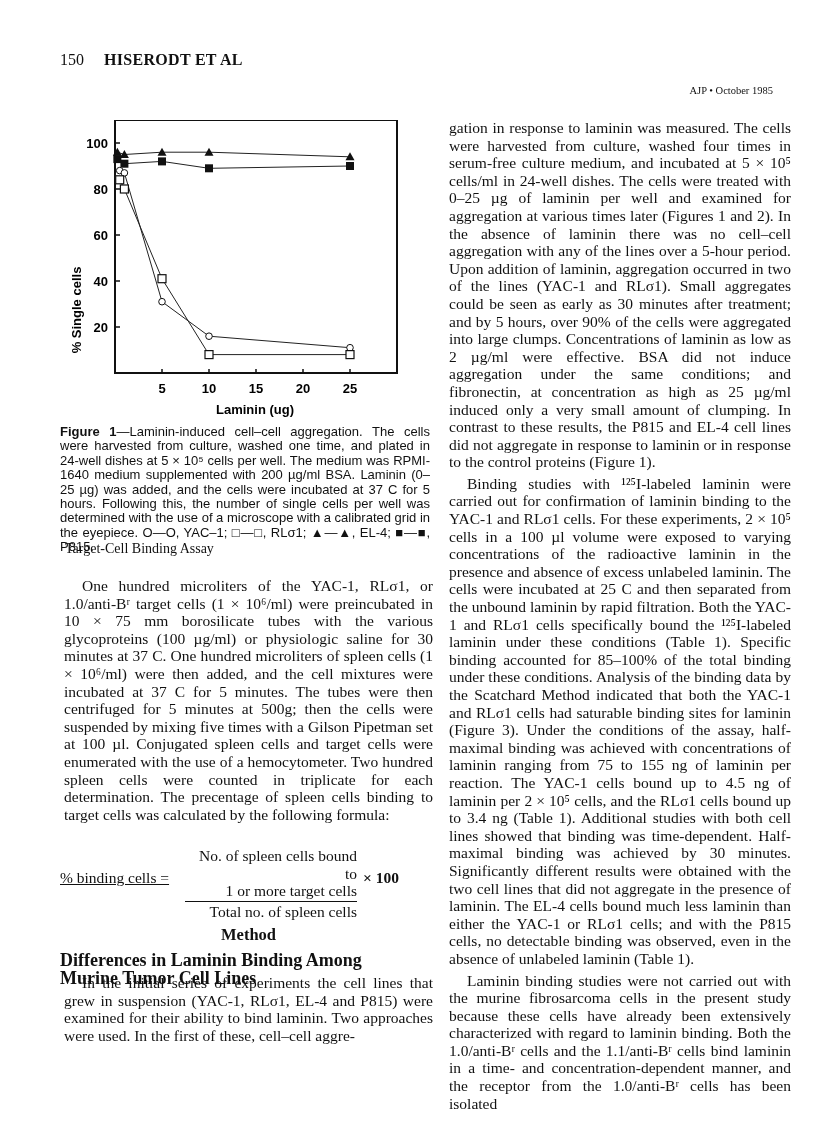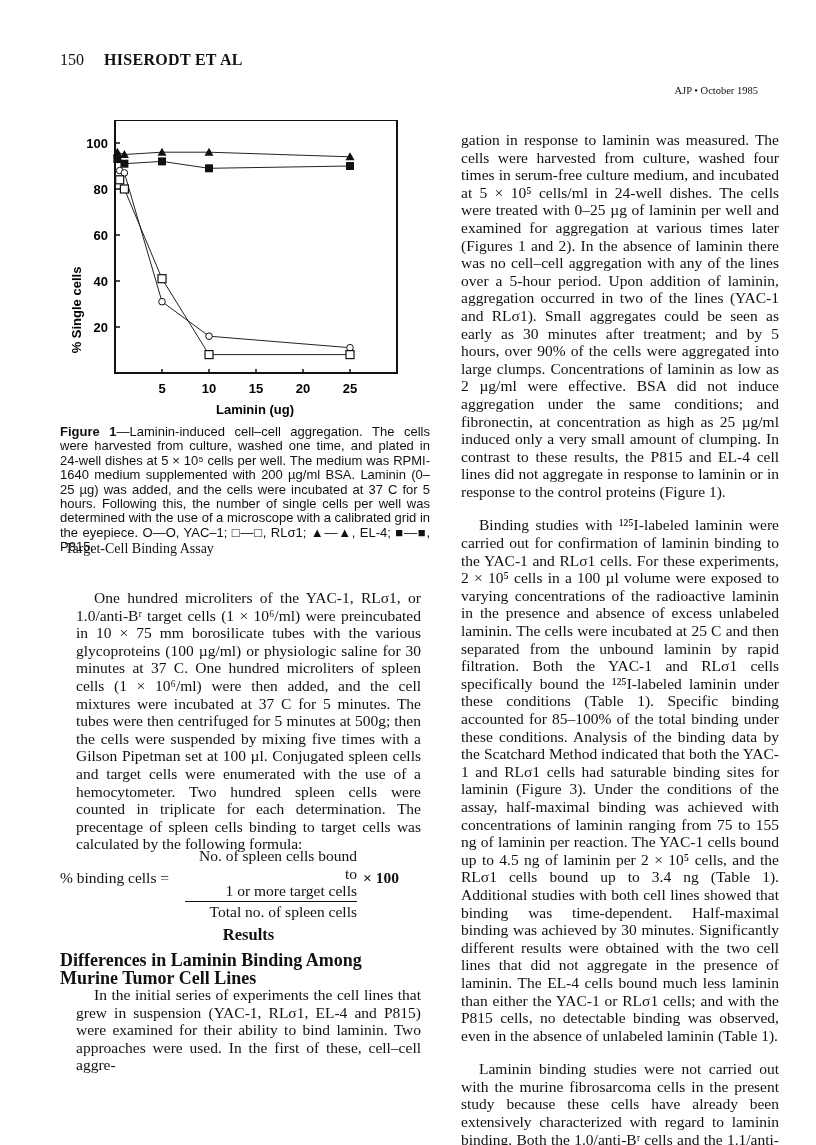--- a/index.html
+++ b/index.html
@@ -2,40 +2,40 @@
 <html><head>
 <meta charset="utf-8">
 <style>
   html, body { margin: 0; padding: 0; background: #ffffff; }
   body { width: 816px; height: 1145px; position: relative; overflow: hidden; color: #111; }
   .serif { font-family: "Liberation Serif", "DejaVu Serif", serif; }
   .sans { font-family: "Liberation Sans", "DejaVu Sans", sans-serif; }
   #header-left { position: absolute; left: 60px; top: 51px; font-size: 16px; }
   #header-left .pg { margin-right: 16px; }
   #header-left .authors { font-weight: bold; letter-spacing: 0.3px; font-size: 16px; }
-  #header-right { position: absolute; right: 58px; top: 85px; font-size: 10.5px; }
+  #header-right { position: absolute; right: 43px; top: 85px; font-size: 10.5px; }
   #chart-wrap { position: absolute; left: 60px; top: 120px; width: 370px; height: 300px; }
   #caption { position: absolute; left: 60px; top: 425px; width: 370px; font-size: 13px; line-height: 14.4px; text-align: justify; }
   #caption b { font-weight: bold; }
   .col { position: absolute; font-size: 15.5px; line-height: 17.6px; text-align: justify; }
   #col-left-top { left: 60px; top: 573px; width: 377px; }
   #col-right { left: 445px; top: 115px; width: 350px; }
   .indent { text-indent: 18px; }
   h3.sub { font-family: "Liberation Serif", "DejaVu Serif", serif; font-size: 14px; font-weight: normal; margin: 5px; }
   #heading-target { position: absolute; left: 60px; top: 536px; }
   #formula { position: absolute; left: 60px; top: 847px; width: 380px; height: 60px; font-size: 15.5px; }
-  #formula .lhs { position: absolute; left: 0; top: 22px; }
+  #formula .lhs { position: absolute; left: 0; top: 22px; text-decoration: underline; }
   #formula .frac { position: absolute; left: 125px; top: 0; width: 172px; text-align: right; }
   #formula .frac .num1, #formula .frac .num2 { display: block; line-height: 17.6px; }
   #formula .frac .bar { display: block; border-top: 1px solid #111; margin: 1px 0 1px 0; }
   #formula .rhs { position: absolute; left: 303px; top: 22px; font-weight: bold; }
   #results-heading { position: absolute; left: 60px; top: 925px; width: 377px; text-align: center; font-size: 16.5px; font-weight: bold; }
   #diff-heading { position: absolute; left: 60px; top: 952px; width: 330px; font-size: 18px; line-height: 17.6px; font-weight: bold; }
   #col-left-bottom { left: 60px; top: 970px; width: 377px; }
-  p { margin: 16px; font-family: Liberation Serif, serif; }
+  p { margin: 4px; font-family: Liberation Serif, serif; }
 </style>
 </head>
 <body>
 
 <div id="header-left" class="serif">
   <span class="pg">150</span>
   <span class="authors">HISERODT ET AL</span>
 </div>
 <div id="header-right" class="serif">AJP • October 1985</div>
 
@@ -113,21 +113,21 @@
   <span class="lhs">% binding cells =</span>
   <span class="frac">
     <span class="num1">No. of spleen cells bound to</span>
     <span class="num2">1 or more target cells</span>
     <span class="bar"></span>
     <span class="den">Total no. of spleen cells</span>
   </span>
   <span class="rhs">× 100</span>
 </div>
 
-<div id="results-heading" class="serif">Results</div>
+<div id="results-heading" class="serif">Method</div>
 <div id="diff-heading" class="serif">Differences in Laminin Binding Among Murine Tumor Cell Lines</div>
 
 <div id="col-left-bottom" class="col serif">
   <p class="indent">In the initial series of experiments the cell lines that grew in suspension (YAC-1, RLσ1, EL-4 and P815) were examined for their ability to bind laminin. Two approaches were used. In the first of these, cell–cell aggre-</p>
 </div>
 
 <div id="col-right" class="col serif">
   <p>gation in response to laminin was measured. The cells were harvested from culture, washed four times in serum-free culture medium, and incubated at 5 × 10⁵ cells/ml in 24-well dishes. The cells were treated with 0–25 µg of laminin per well and examined for aggregation at various times later (Figures 1 and 2). In the absence of laminin there was no cell–cell aggregation with any of the lines over a 5-hour period. Upon addition of laminin, aggregation occurred in two of the lines (YAC-1 and RLσ1). Small aggregates could be seen as early as 30 minutes after treatment; and by 5 hours, over 90% of the cells were aggregated into large clumps. Concentrations of laminin as low as 2 µg/ml were effective. BSA did not induce aggregation under the same conditions; and fibronectin, at concentration as high as 25 µg/ml induced only a very small amount of clumping. In contrast to these results, the P815 and EL-4 cell lines did not aggregate in response to laminin or in response to the control proteins (Figure 1).</p>
   <p class="indent">Binding studies with ¹²⁵I-labeled laminin were carried out for confirmation of laminin binding to the YAC-1 and RLσ1 cells. For these experiments, 2 × 10⁵ cells in a 100 µl volume were exposed to varying concentrations of the radioactive laminin in the presence and absence of excess unlabeled laminin. The cells were incubated at 25 C and then separated from the unbound laminin by rapid filtration. Both the YAC-1 and RLσ1 cells specifically bound the ¹²⁵I-labeled laminin under these conditions (Table 1). Specific binding accounted for 85–100% of the total binding under these conditions. Analysis of the binding data by the Scatchard Method indicated that both the YAC-1 and RLσ1 cells had saturable binding sites for laminin (Figure 3). Under the conditions of the assay, half-maximal binding was achieved with concentrations of laminin ranging from 75 to 155 ng of laminin per reaction. The YAC-1 cells bound up to 4.5 ng of laminin per 2 × 10⁵ cells, and the RLσ1 cells bound up to 3.4 ng (Table 1). Additional studies with both cell lines showed that binding was time-dependent. Half-maximal binding was achieved by 30 minutes. Significantly different results were obtained with the two cell lines that did not aggregate in the presence of laminin. The EL-4 cells bound much less laminin than either the YAC-1 or RLσ1 cells; and with the P815 cells, no detectable binding was observed, even in the absence of unlabeled laminin (Table 1).</p>
   <p class="indent">Laminin binding studies were not carried out with the murine fibrosarcoma cells in the present study because these cells have already been extensively characterized with regard to laminin binding. Both the 1.0/anti-Bʳ cells and the 1.1/anti-Bʳ cells bind laminin in a time- and concentration-dependent manner, and the receptor from the 1.0/anti-Bʳ cells has been isolated</p>

